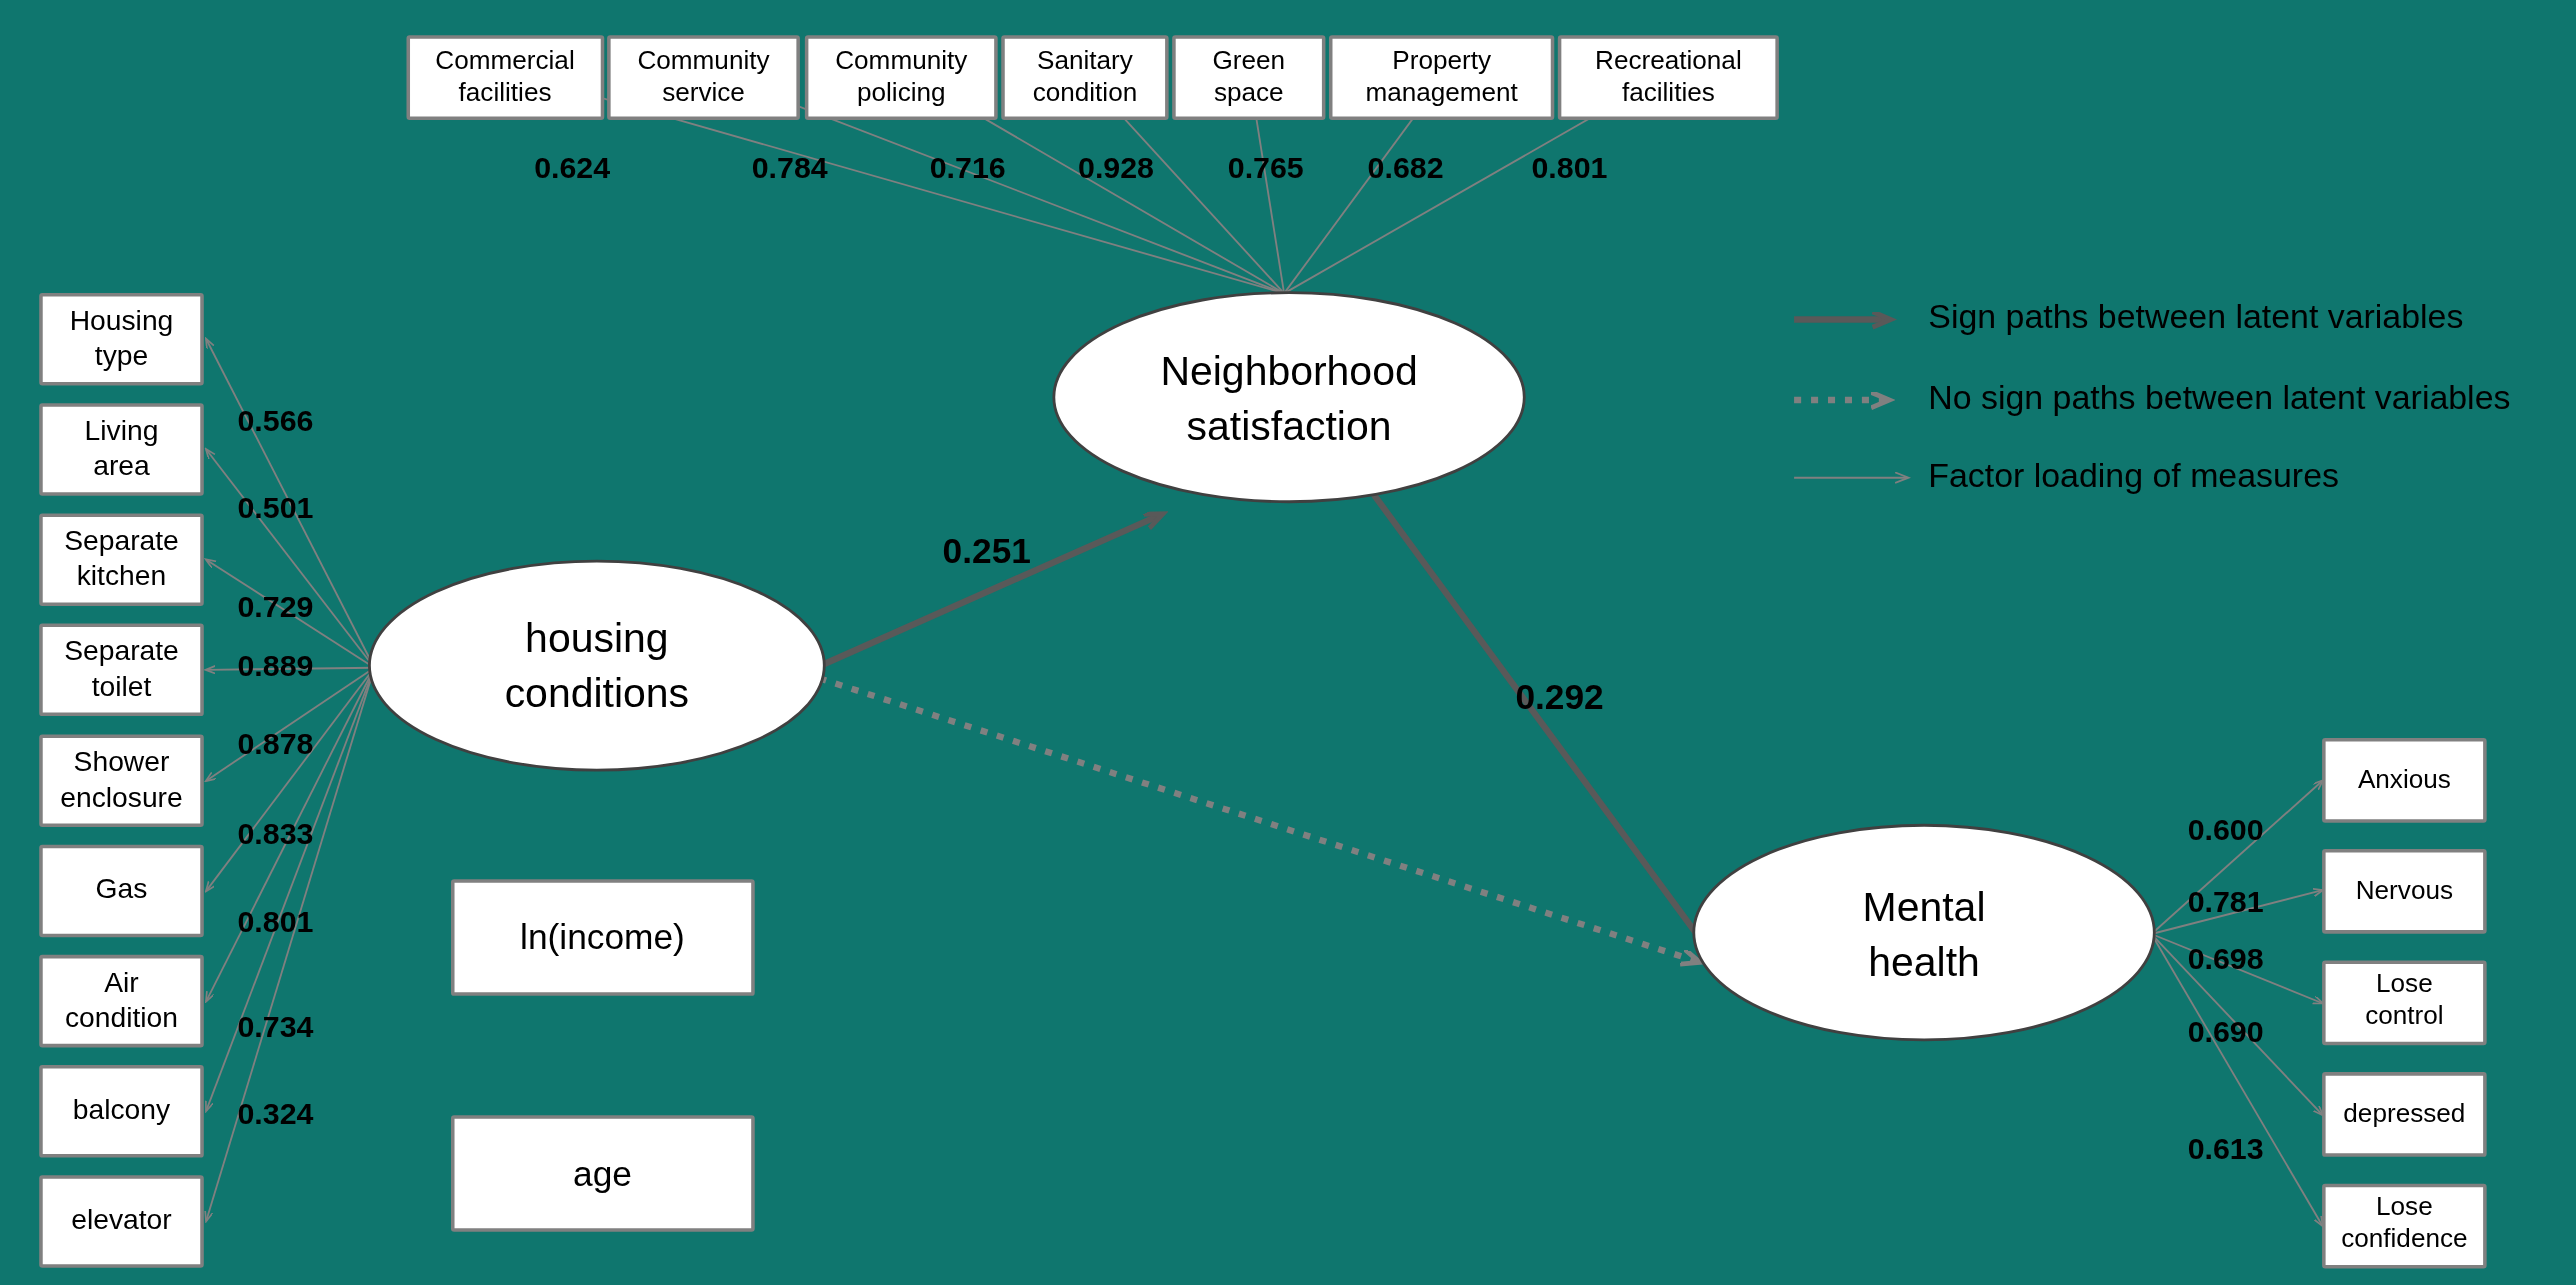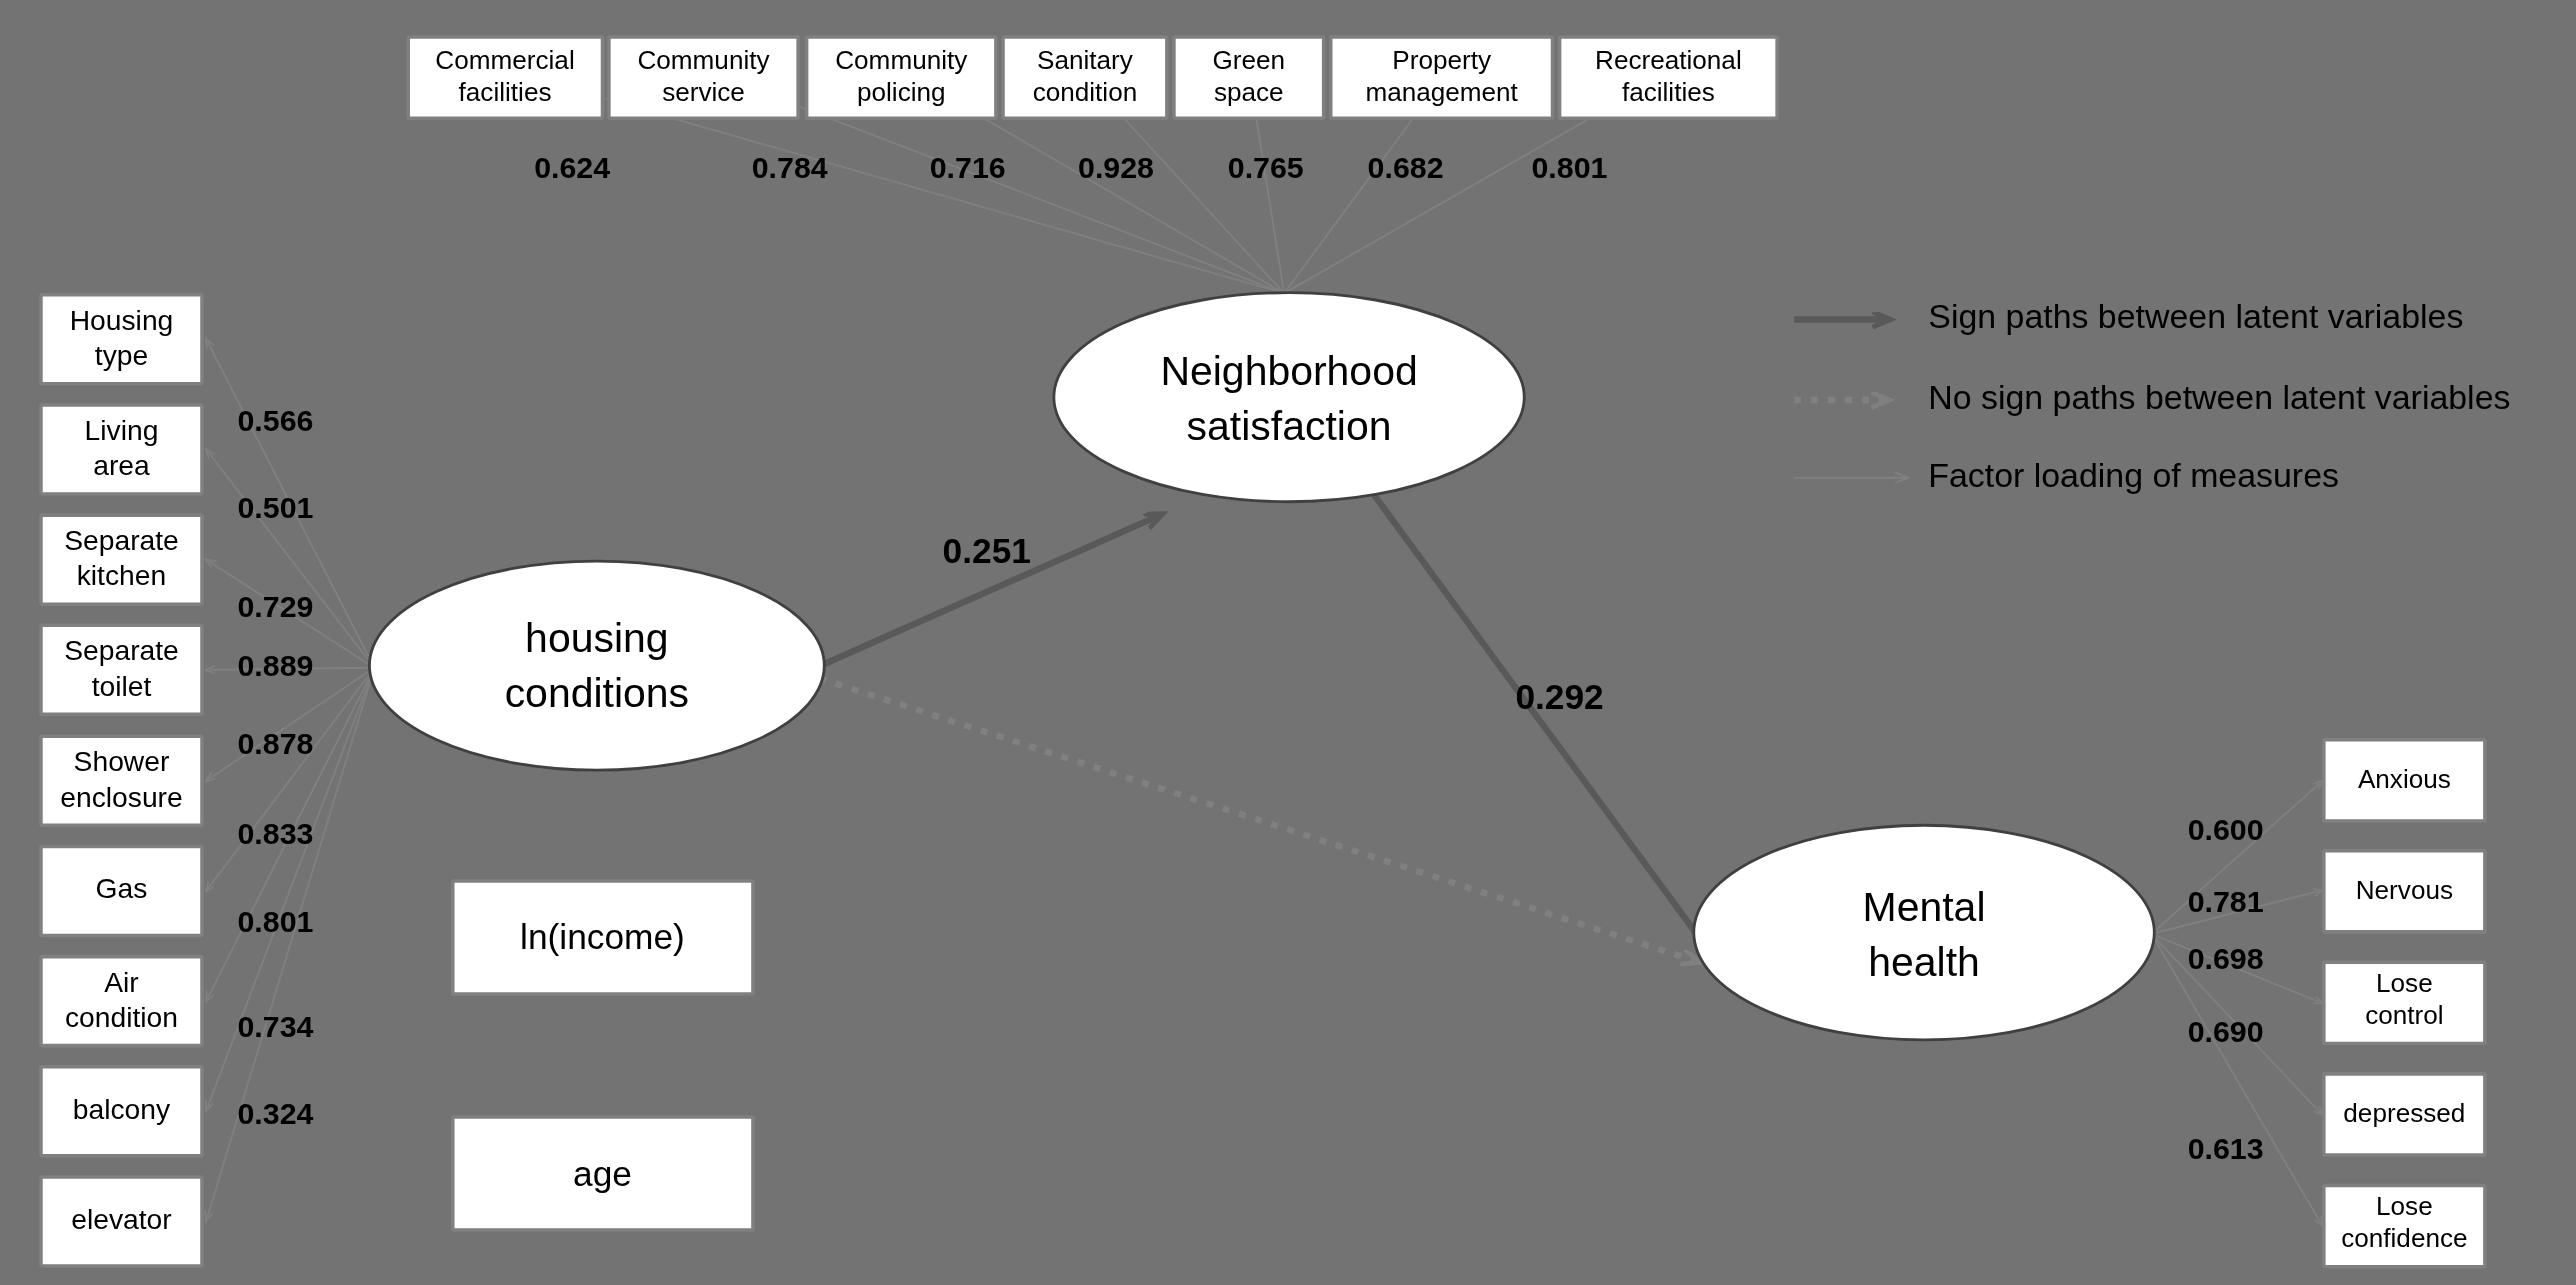--- a/index.html
+++ b/index.html
@@ -1,17 +1,17 @@
 <!DOCTYPE html>
 <html style="font-size:11.3px"><head>
 <meta charset="utf-8">
 <style>
   html,body{margin:0;padding:0;background:#ffffff;}
   body{font-family:"Liberation Sans",sans-serif;}
-  #stage{position:relative;width:2576px;height:1286px;background:#737373;overflow:hidden;}
+  #stage{position:relative;width:2576px;height:1286px;background:#0f766e;overflow:hidden;}
   svg#diagram{position:absolute;left:0;top:0;width:2576px;height:1286px;}
   .box-rect{fill:#ffffff;stroke:#808080;stroke-width:5;}
   .ellipse-shape{fill:#ffffff;stroke:#404040;stroke-width:4;}
   .box-label{font-family:"Liberation Sans",sans-serif;font-size:40px;fill:#000000;text-anchor:middle;dominant-baseline:middle;}
   .box-label.small{font-size:37px;}
   .box-label.big{font-size:50px;}
   .lv-label{font-family:"Liberation Sans",sans-serif;font-size:58px;fill:#000000;text-anchor:middle;dominant-baseline:middle;}
   .coef{font-family:"Liberation Sans",sans-serif;font-size:43px;font-weight:bold;fill:#000000;text-anchor:middle;dominant-baseline:middle;}
   .loading-line{stroke:#808080;stroke-width:2.6;fill:none;}
   .sign-line{stroke:#595959;stroke-width:9;fill:none;}

